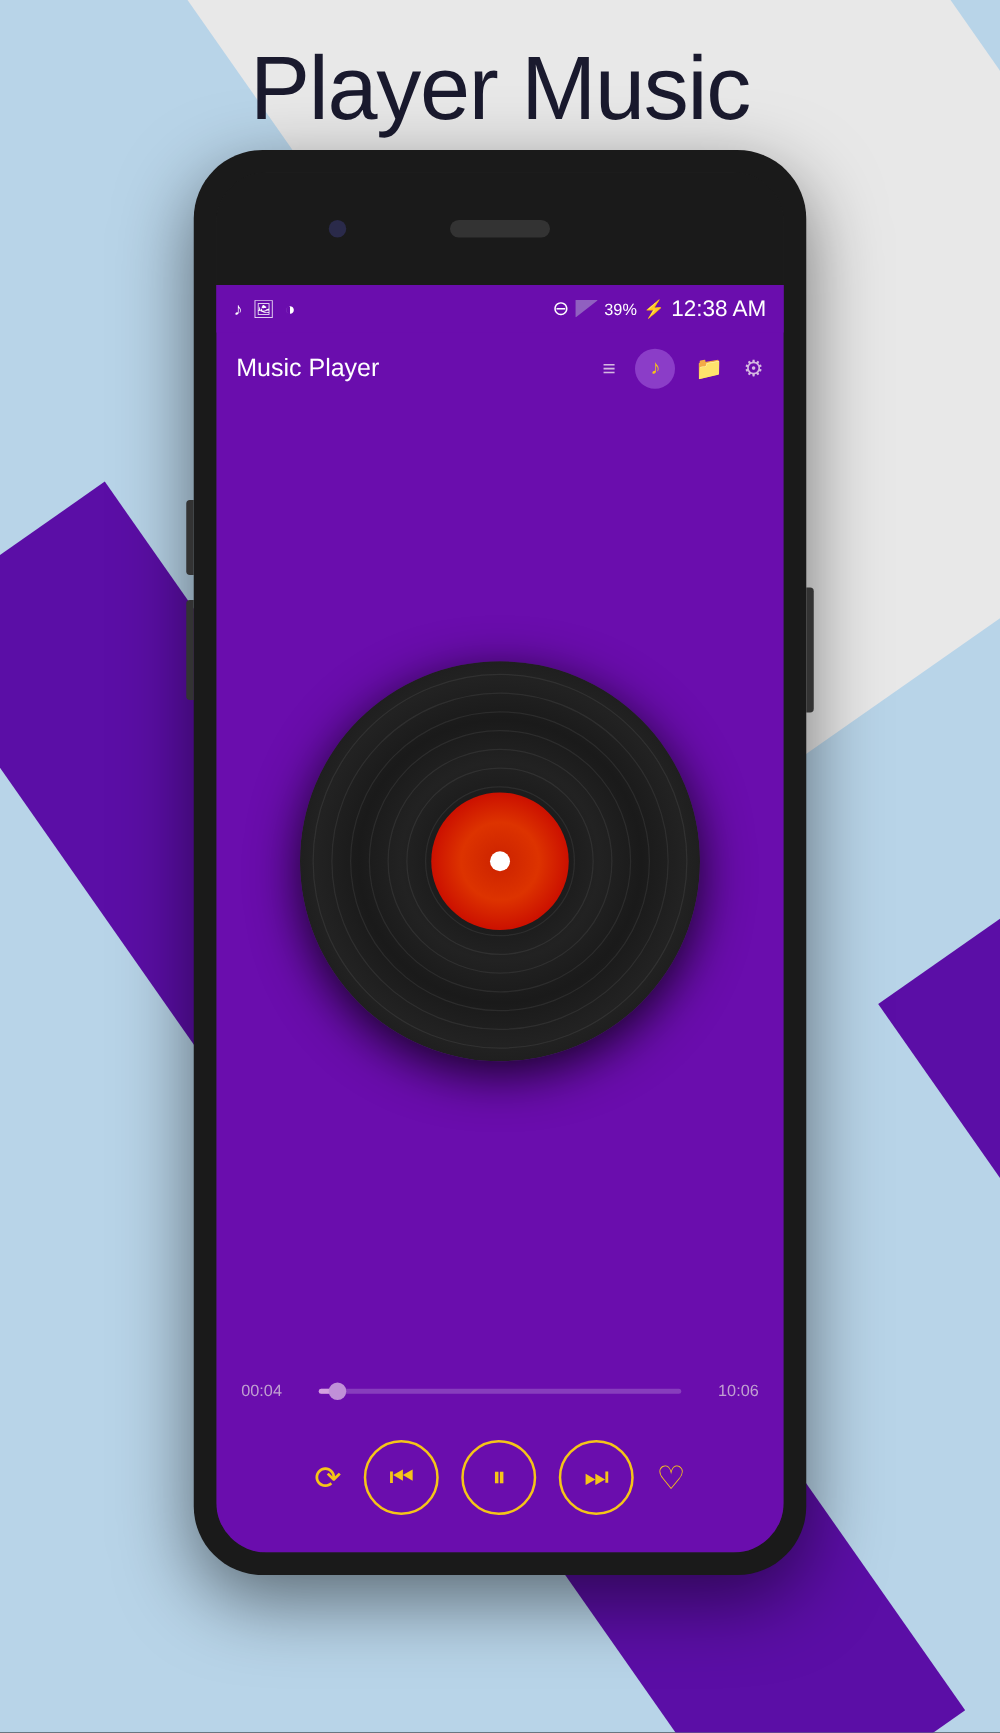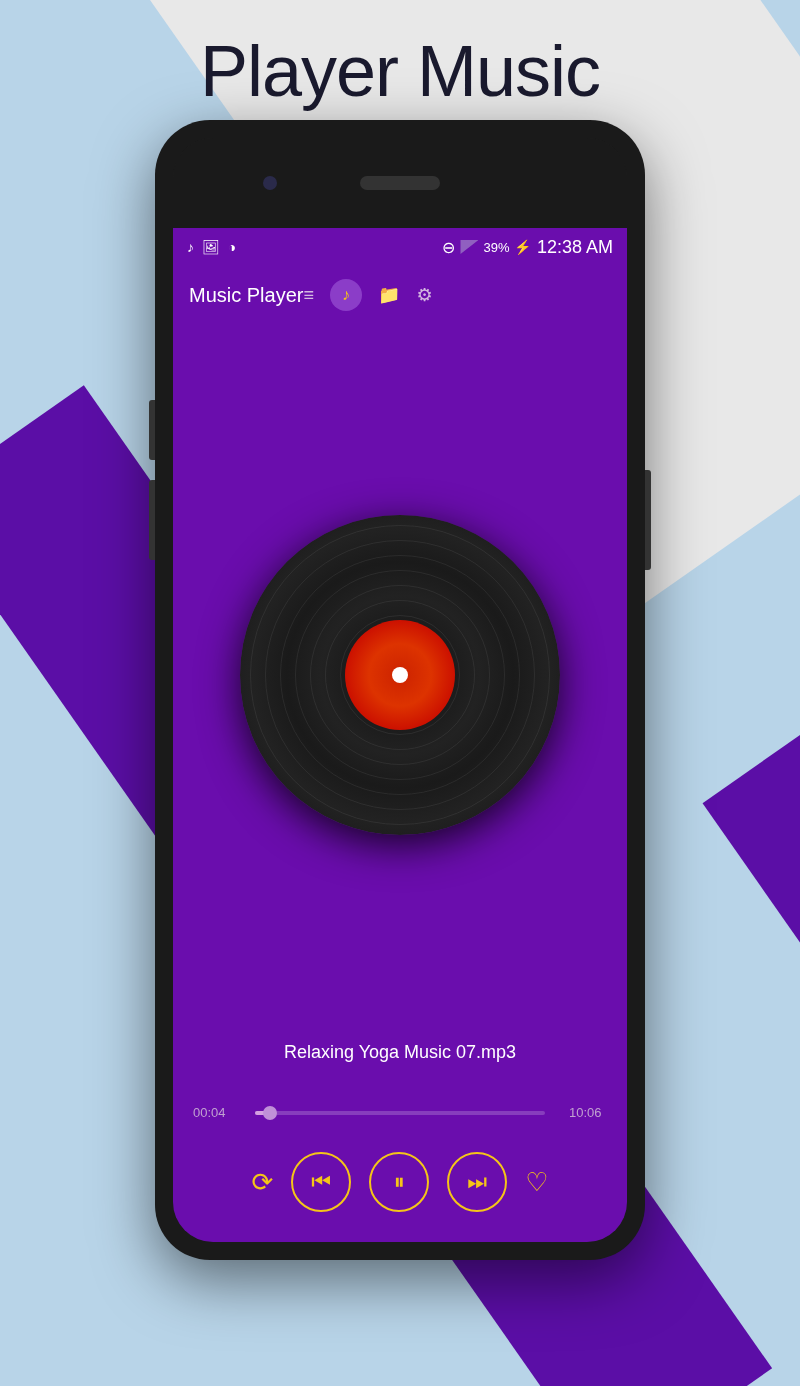--- a/index.html
+++ b/index.html
@@ -183,20 +183,21 @@
     }
     .status-icon {
       font-size: 14px;
       color: white;
     }
 
     
     .app-header {
       display: flex;
       align-items: center;
+      justify-content: space-between;
       padding: 10px 16px;
       height: 58px;
     }
     .app-title {
       color: white;
       font-size: 20px;
       font-weight: 400;
     }
     .header-icons {
       display: flex;
@@ -411,30 +412,29 @@
             <div class="groove" style="inset:100px;"></div>
             <div class="groove" style="inset:115px;"></div>
 
             <div class="vinyl-center">
               <div class="vinyl-hole"></div>
             </div>
           </div>
         </div>
 
         <div class="song-info">
-          <div class="song-title">Relaxing Yoga Music 07.mp3</div>
         </div>
 
         <div class="progress-area">
           <span class="time-label">00:04</span>
           <div class="progress-bar-container">
             <div class="progress-filled"></div>
             <div class="progress-thumb"></div>
           </div>
-          <span class="time-label" style="text-align:left;">10:06</span>
+          <span class="time-label" style="text-align:right;">10:06</span>
         </div>
 
         <div class="controls">
           <div class="ctrl-btn">
             <span class="ctrl-btn-icon" style="font-size:26px;color:#f5c518;">⟳</span>
           </div>
           <div class="ctrl-btn-circle">
             <span>⏮</span>
           </div>
           <div class="ctrl-btn-circle">

